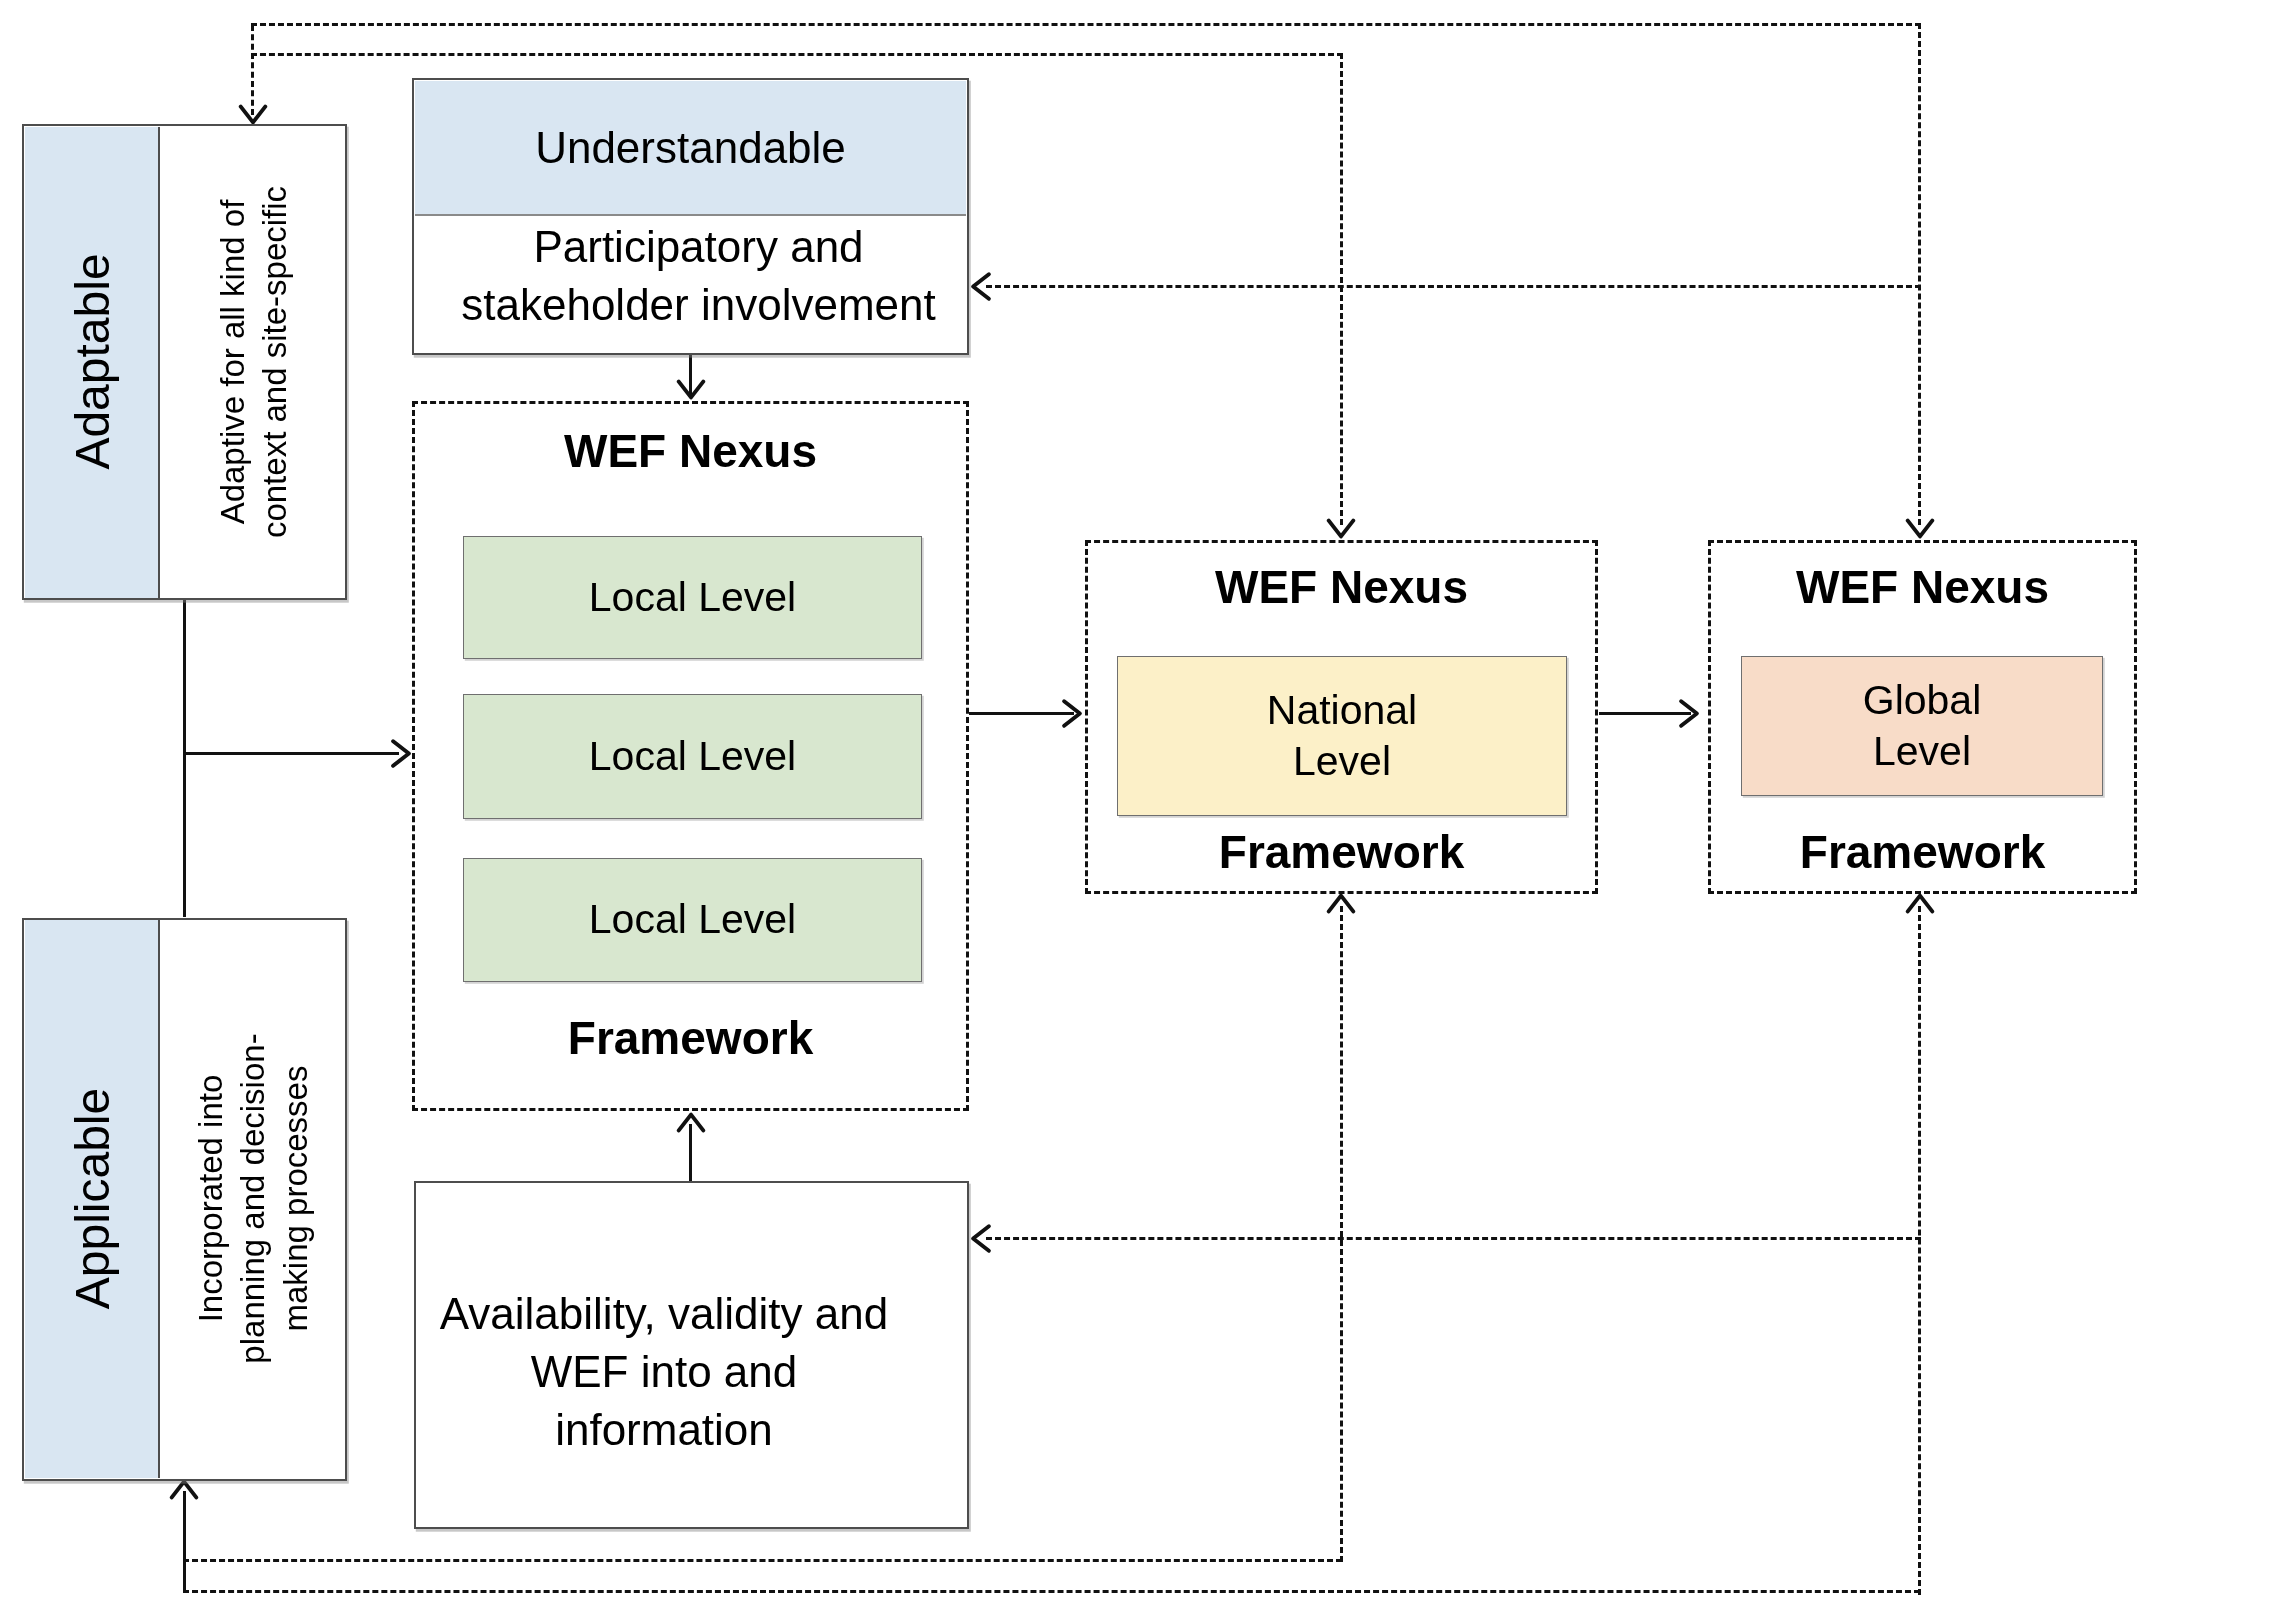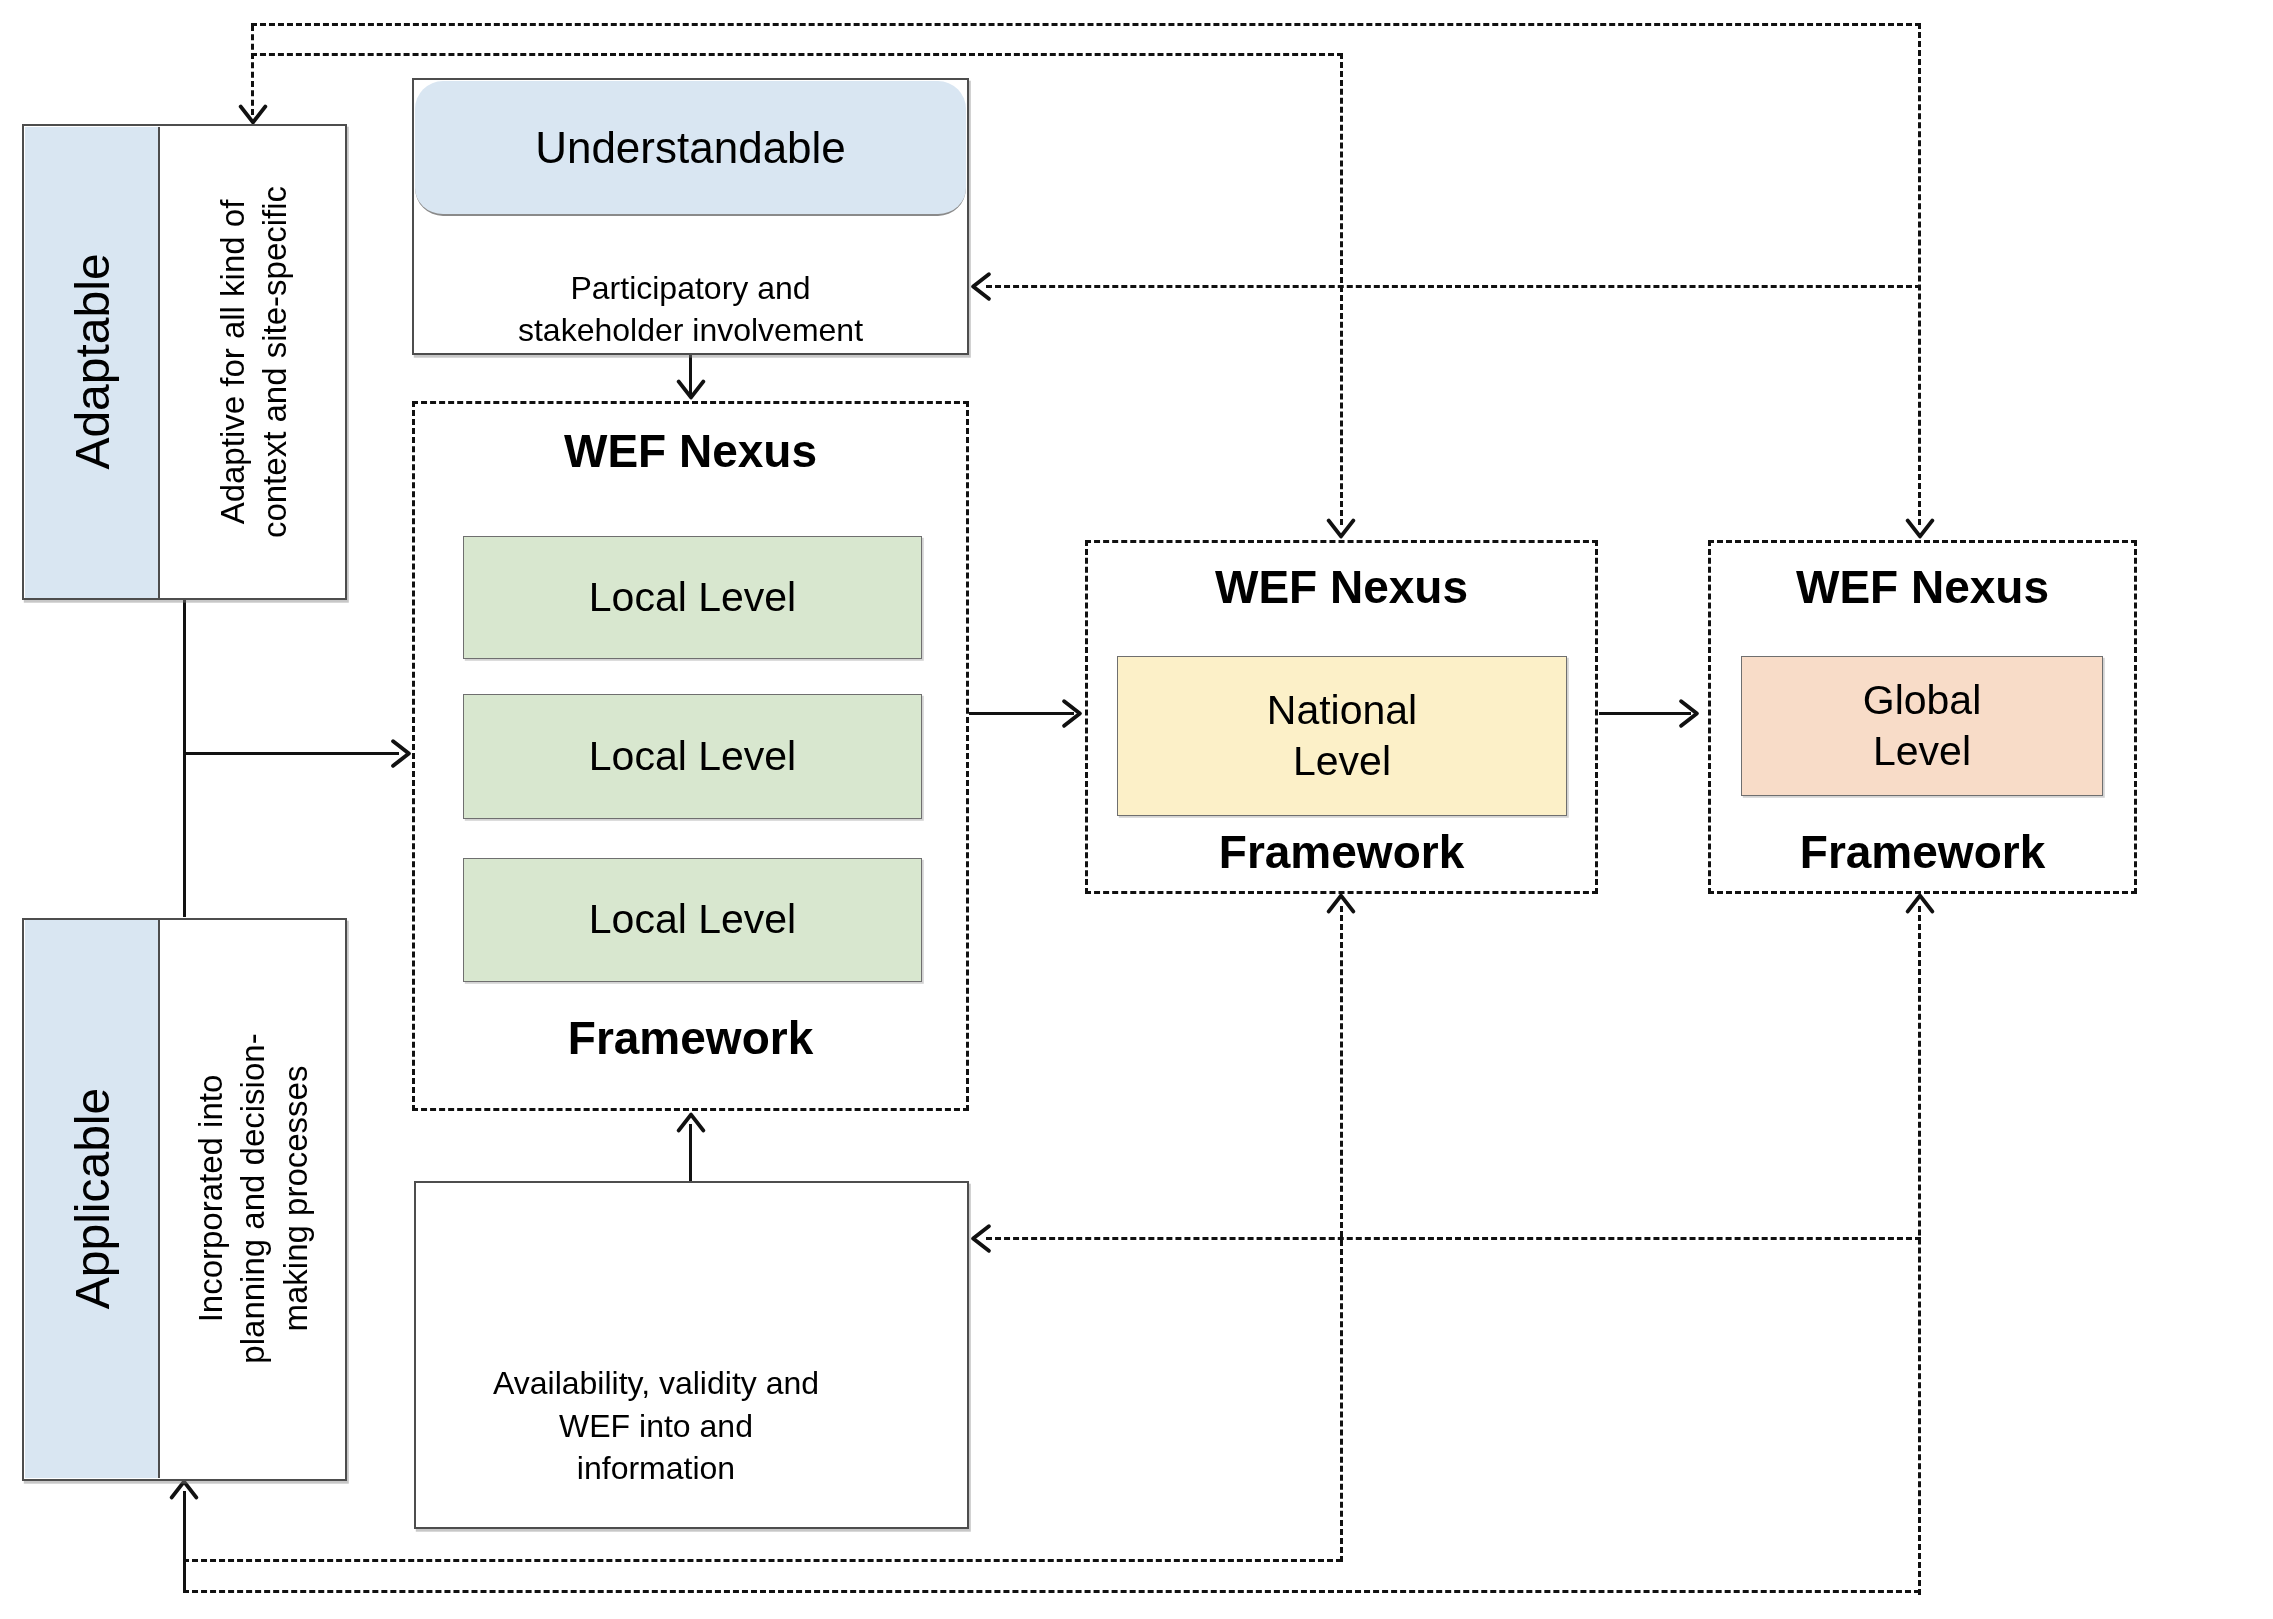--- a/index.html
+++ b/index.html
@@ -11,24 +11,24 @@
     font-family:"Liberation Sans",sans-serif;color:var(--text);overflow:hidden;}
   .box{position:absolute;border:2.7px solid var(--border);box-sizing:border-box;background:#fff;
     box-shadow:1.8px 2.7px 0 rgba(130,130,130,.45);}
   .cell{position:absolute;box-sizing:border-box;}
   .blue{background:var(--blue);}
   .dashedbox{position:absolute;border:3.5px dashed var(--line);box-sizing:border-box;background:transparent;}
   .lvl{position:absolute;border:1.8px solid #6f6f6f;box-sizing:border-box;display:flex;
     align-items:center;justify-content:center;text-align:center;font-size:41px;line-height:1.25;
     box-shadow:1.8px 1.8px 0 rgba(130,130,130,.35);}
   .title-band{position:absolute;display:flex;align-items:center;justify-content:center;
-    text-align:center;font-size:44px;border-radius:28px;}
+    text-align:center;font-size:44px;}
   .bold-label{position:absolute;text-align:center;font-weight:bold;font-size:46px;}
-  .desc{position:absolute;display:flex;flex-direction:column;align-items:center;justify-content:flex-end;
-    text-align:center;font-size:32px;line-height:1.32;}
+  .desc{position:absolute;display:flex;flex-direction:column;align-items:center;justify-content:flex-start;
+    text-align:center;font-size:44px;line-height:1.32;margin-left:8px;}
   .rot{position:absolute;display:flex;flex-direction:column;align-items:center;justify-content:center;
     text-align:center;transform:rotate(-90deg);}
   .rot-title{font-size:48px;}
   .rot-desc{font-size:33px;line-height:1.28;}
   .hline{position:absolute;height:0;border-top:3.5px solid var(--line);}
   .vline{position:absolute;width:0;border-left:3.5px solid var(--line);}
   .hdash{position:absolute;height:0;border-top:3.5px dashed var(--line);}
   .vdash{position:absolute;width:0;border-left:3.5px dashed var(--line);}
   .arr{position:absolute;width:30px;height:21px;}
   .arr svg{display:block;}

